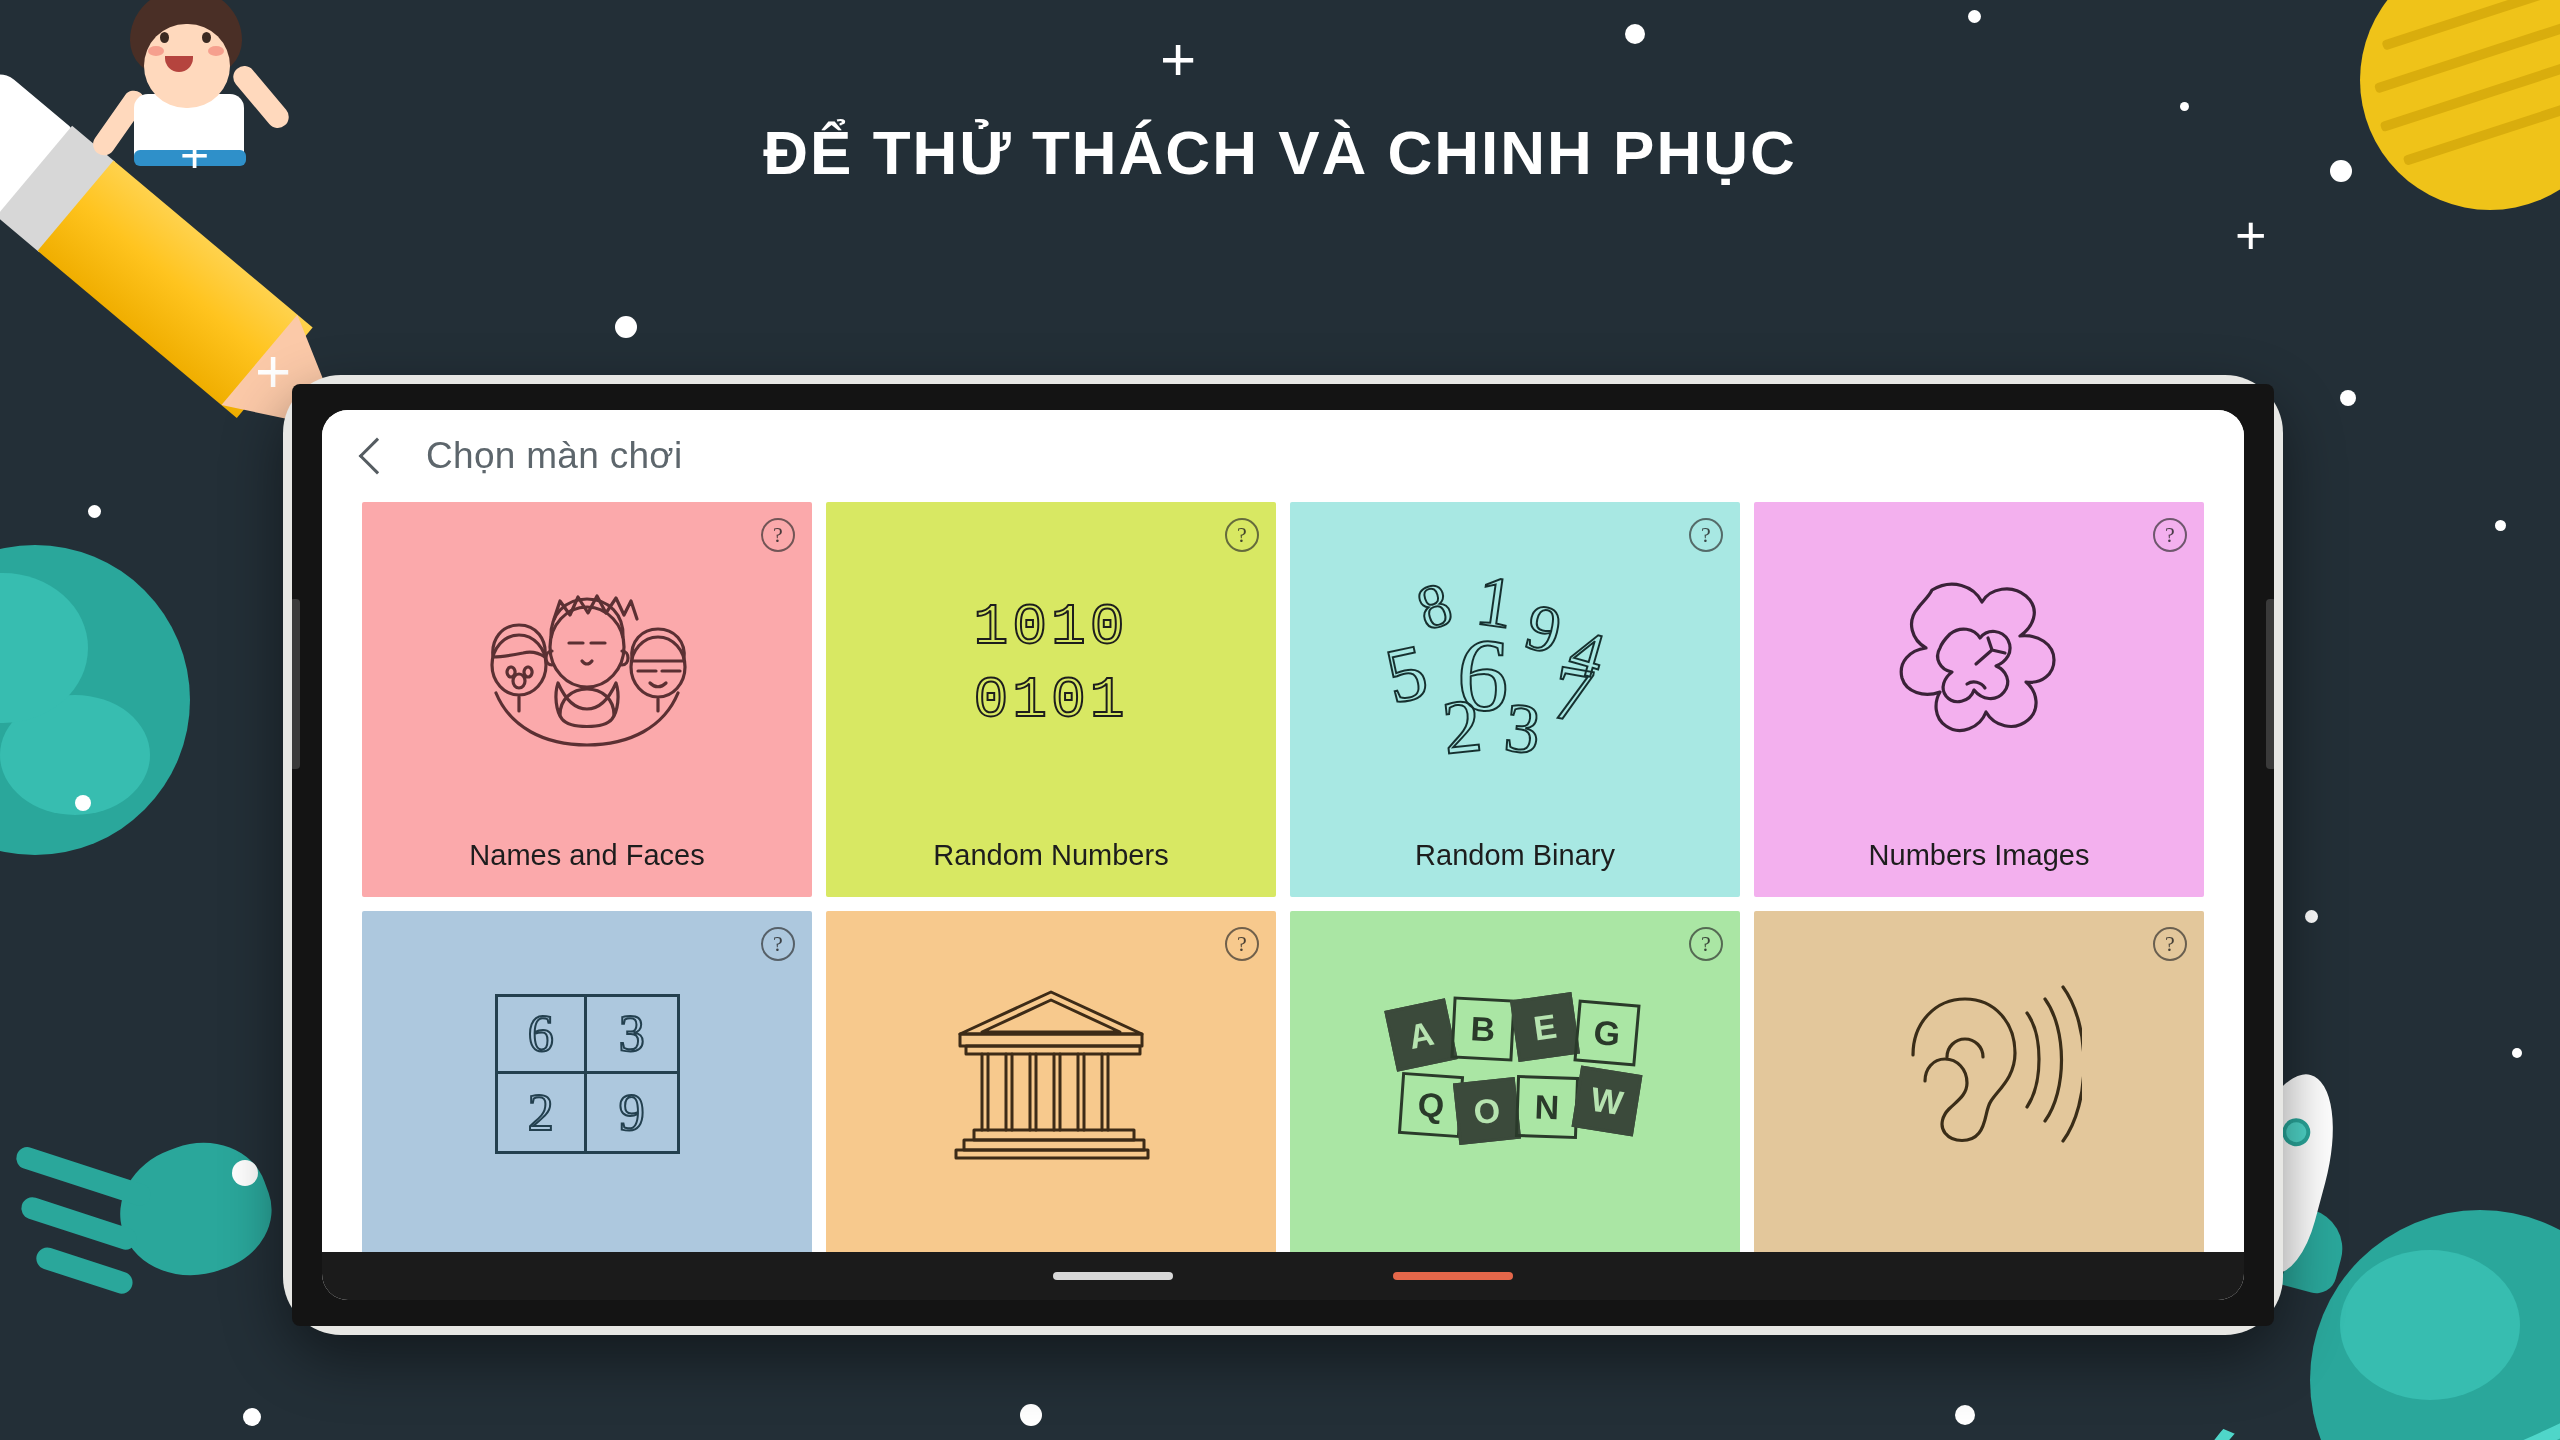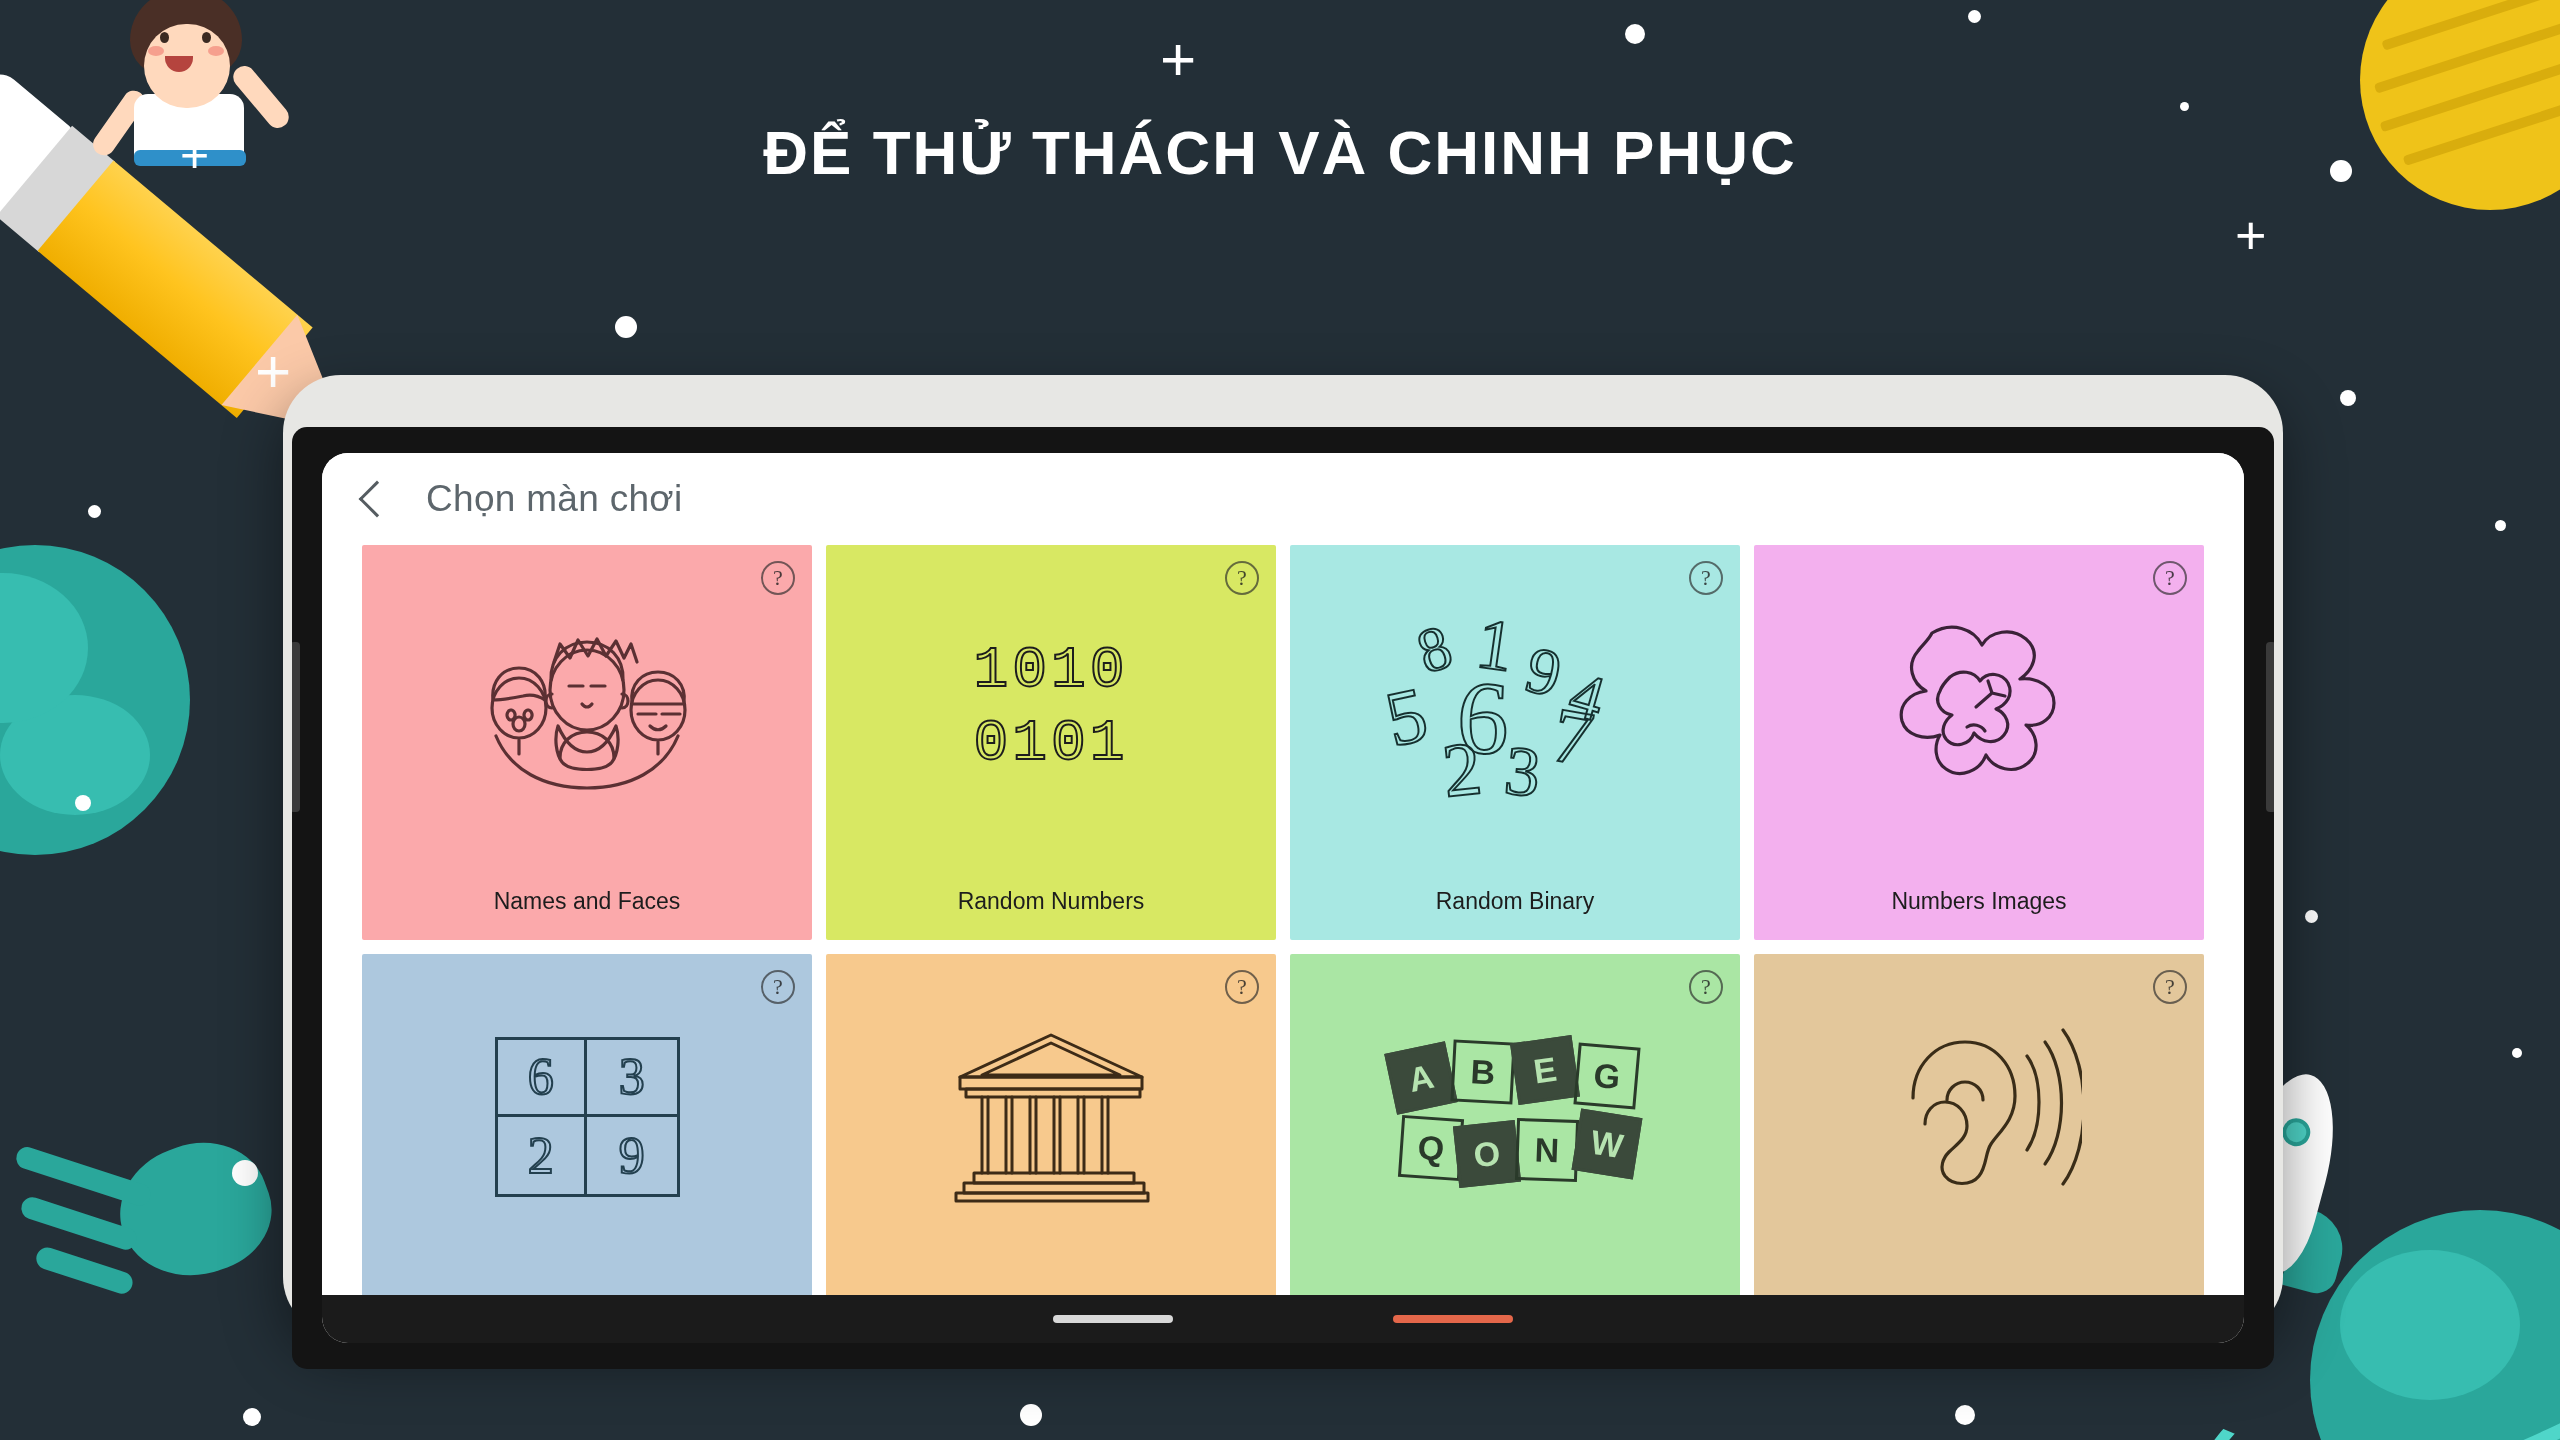--- a/index.html
+++ b/index.html
@@ -155,24 +155,23 @@
   .phone {
     position: absolute; left: 283px; top: 375px;
     width: 2000px; height: 960px;
     background: #e7e7e4;
     border-radius: 58px;
     padding: 9px;
     box-shadow: 0 24px 60px rgba(0,0,0,.45);
   }
   .phone-inner {
     position: relative; width: 100%; height: 100%;
-    background: #141414; border-radius: 15px;
+    background: #141414; border-radius: 8px;
     padding: 26px 30px 26px 30px;
     overflow: hidden;
-    margin-top: 43px;
   }
   .btn-side {
     position: absolute; background: #2a2a2a; border-radius: 4px;
   }
   .btn-left { left: -2px; top: 215px; width: 10px; height: 170px; background:#3a3a3a; }
   .btn-right { right: -2px; top: 215px; width: 10px; height: 170px; background:#3a3a3a; }
 
   .camera {
     position: absolute; right: 36px; top: 100px; width: 20px; height: 20px;
     border-radius: 50%; background: #22313a;
@@ -210,21 +209,21 @@
     display: flex; flex-direction: column;
     align-items: center; justify-content: flex-end;
     cursor: pointer; overflow: hidden;
   }
   .tile .art {
     position: absolute; left: 0; right: 0; top: 0; bottom: 70px;
     display: flex; align-items: center; justify-content: center;
   }
   .tile .label {
     position: relative; z-index: 2;
-    font-size: 23px; color: #1d1d1d; padding-bottom: 25px; text-align: center;
+    font-size: 29px; color: #1d1d1d; padding-bottom: 25px; text-align: center;
   }
   .help-badge {
     position: absolute; right: 17px; top: 16px; width: 34px; height: 34px;
     border: 2px solid rgba(40,40,40,.65); border-radius: 50%;
     display: flex; align-items: center; justify-content: center;
     font-size: 22px; color: rgba(30,30,30,.8); z-index: 3; cursor: pointer;
     font-family: "Liberation Serif", serif;
   }
 
   

